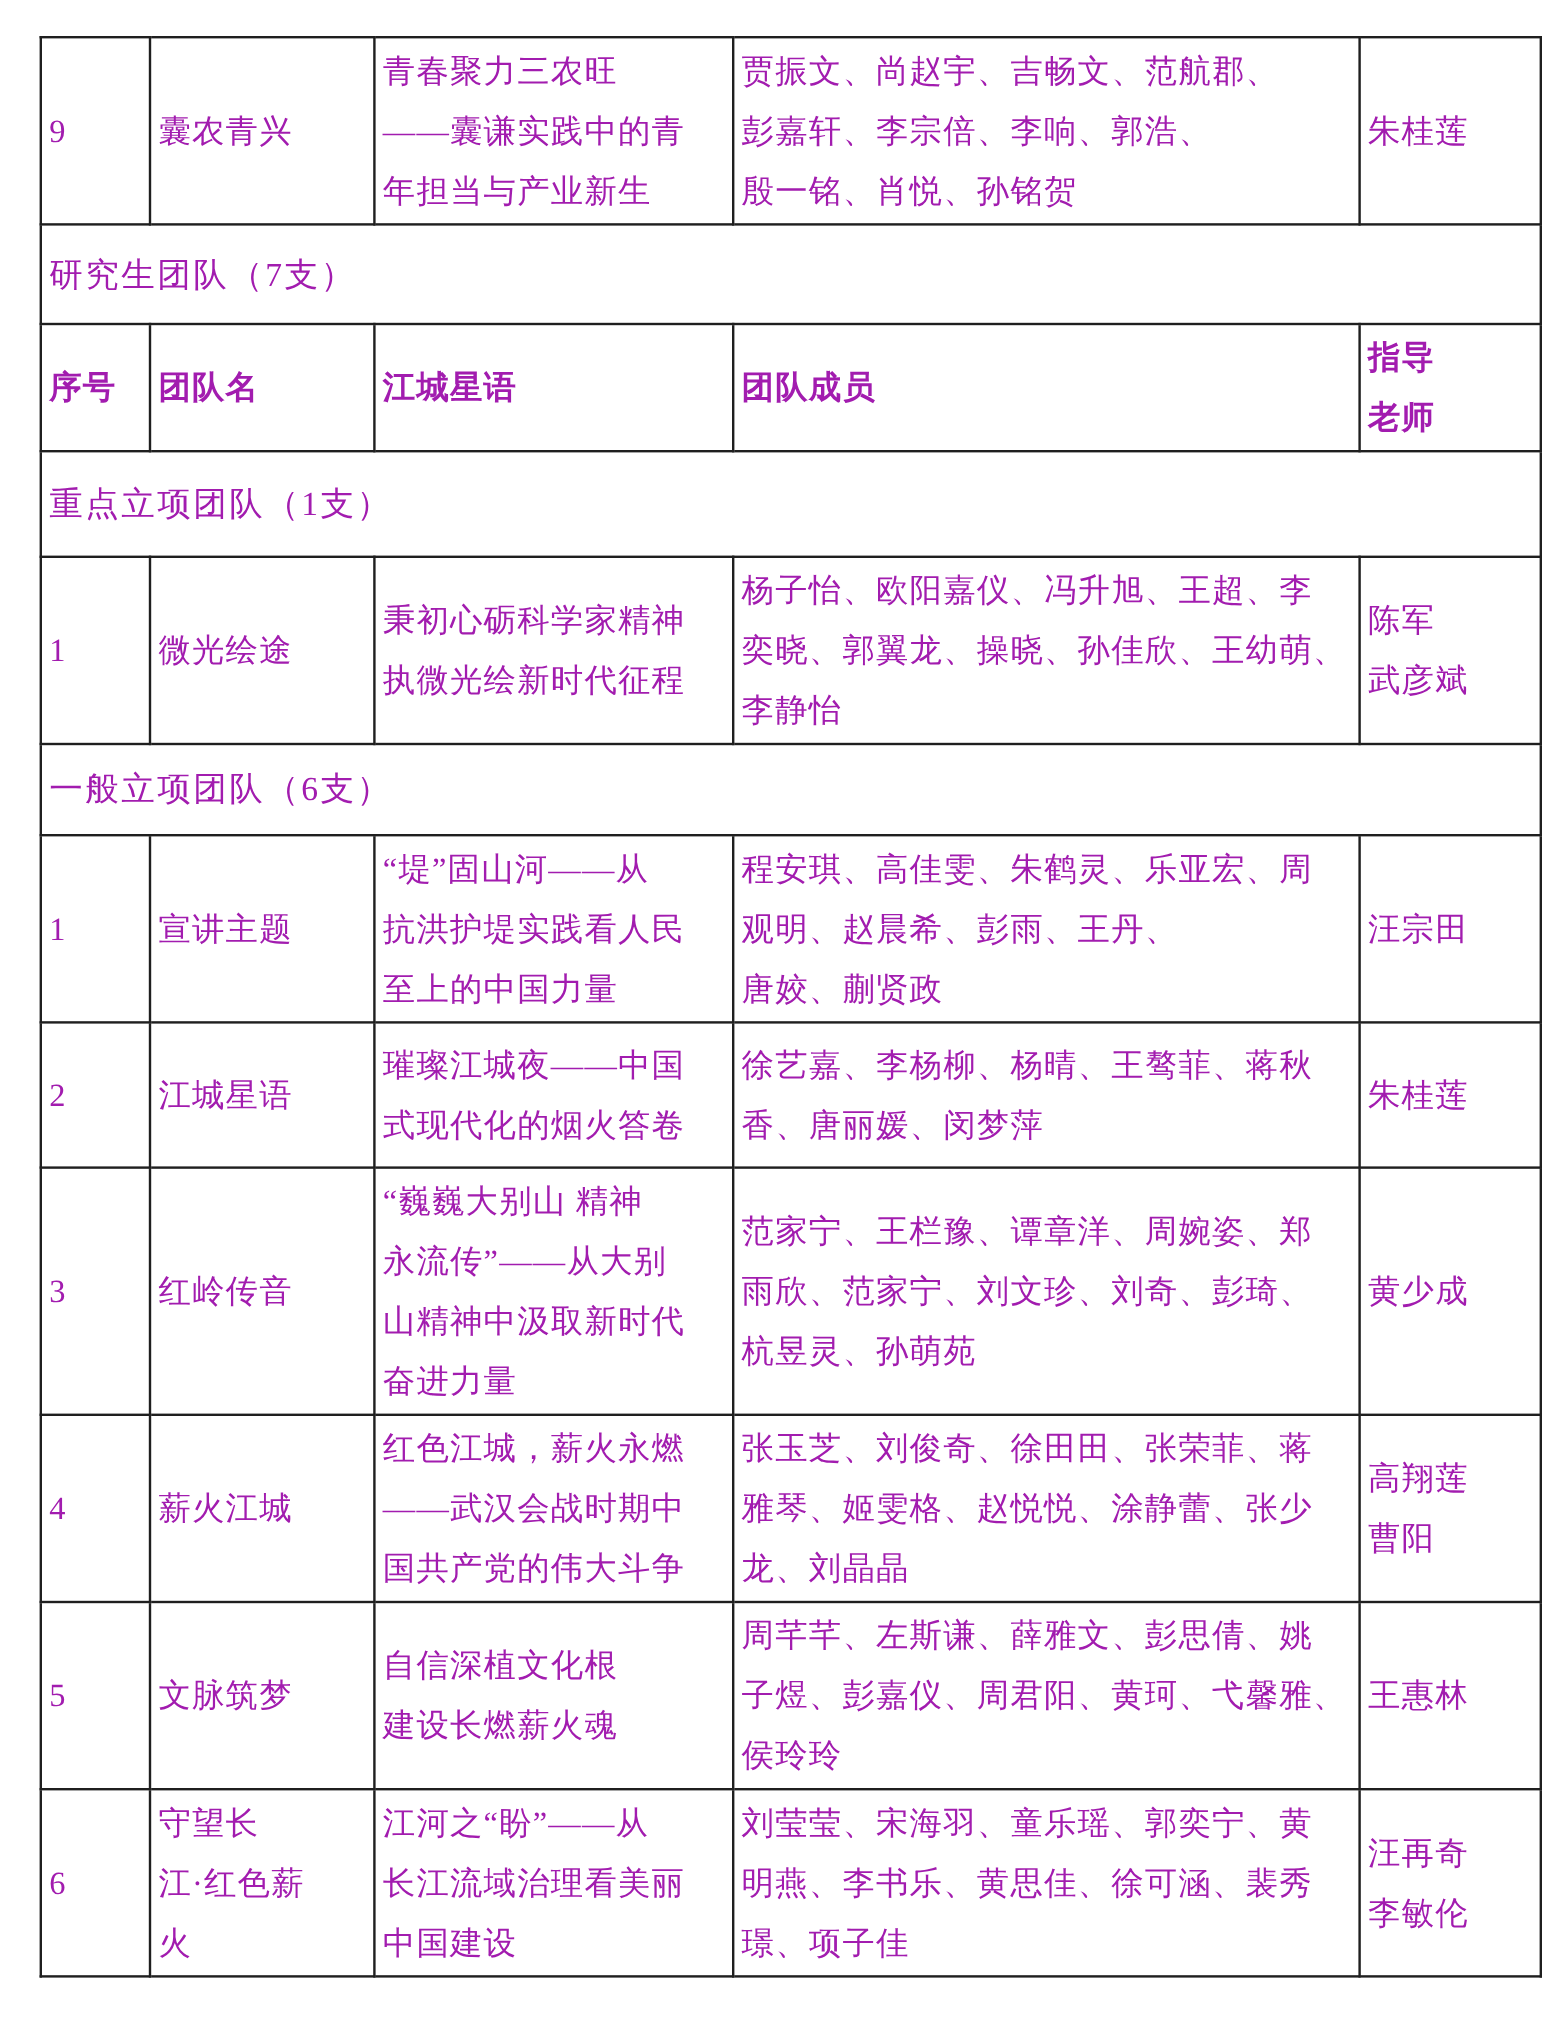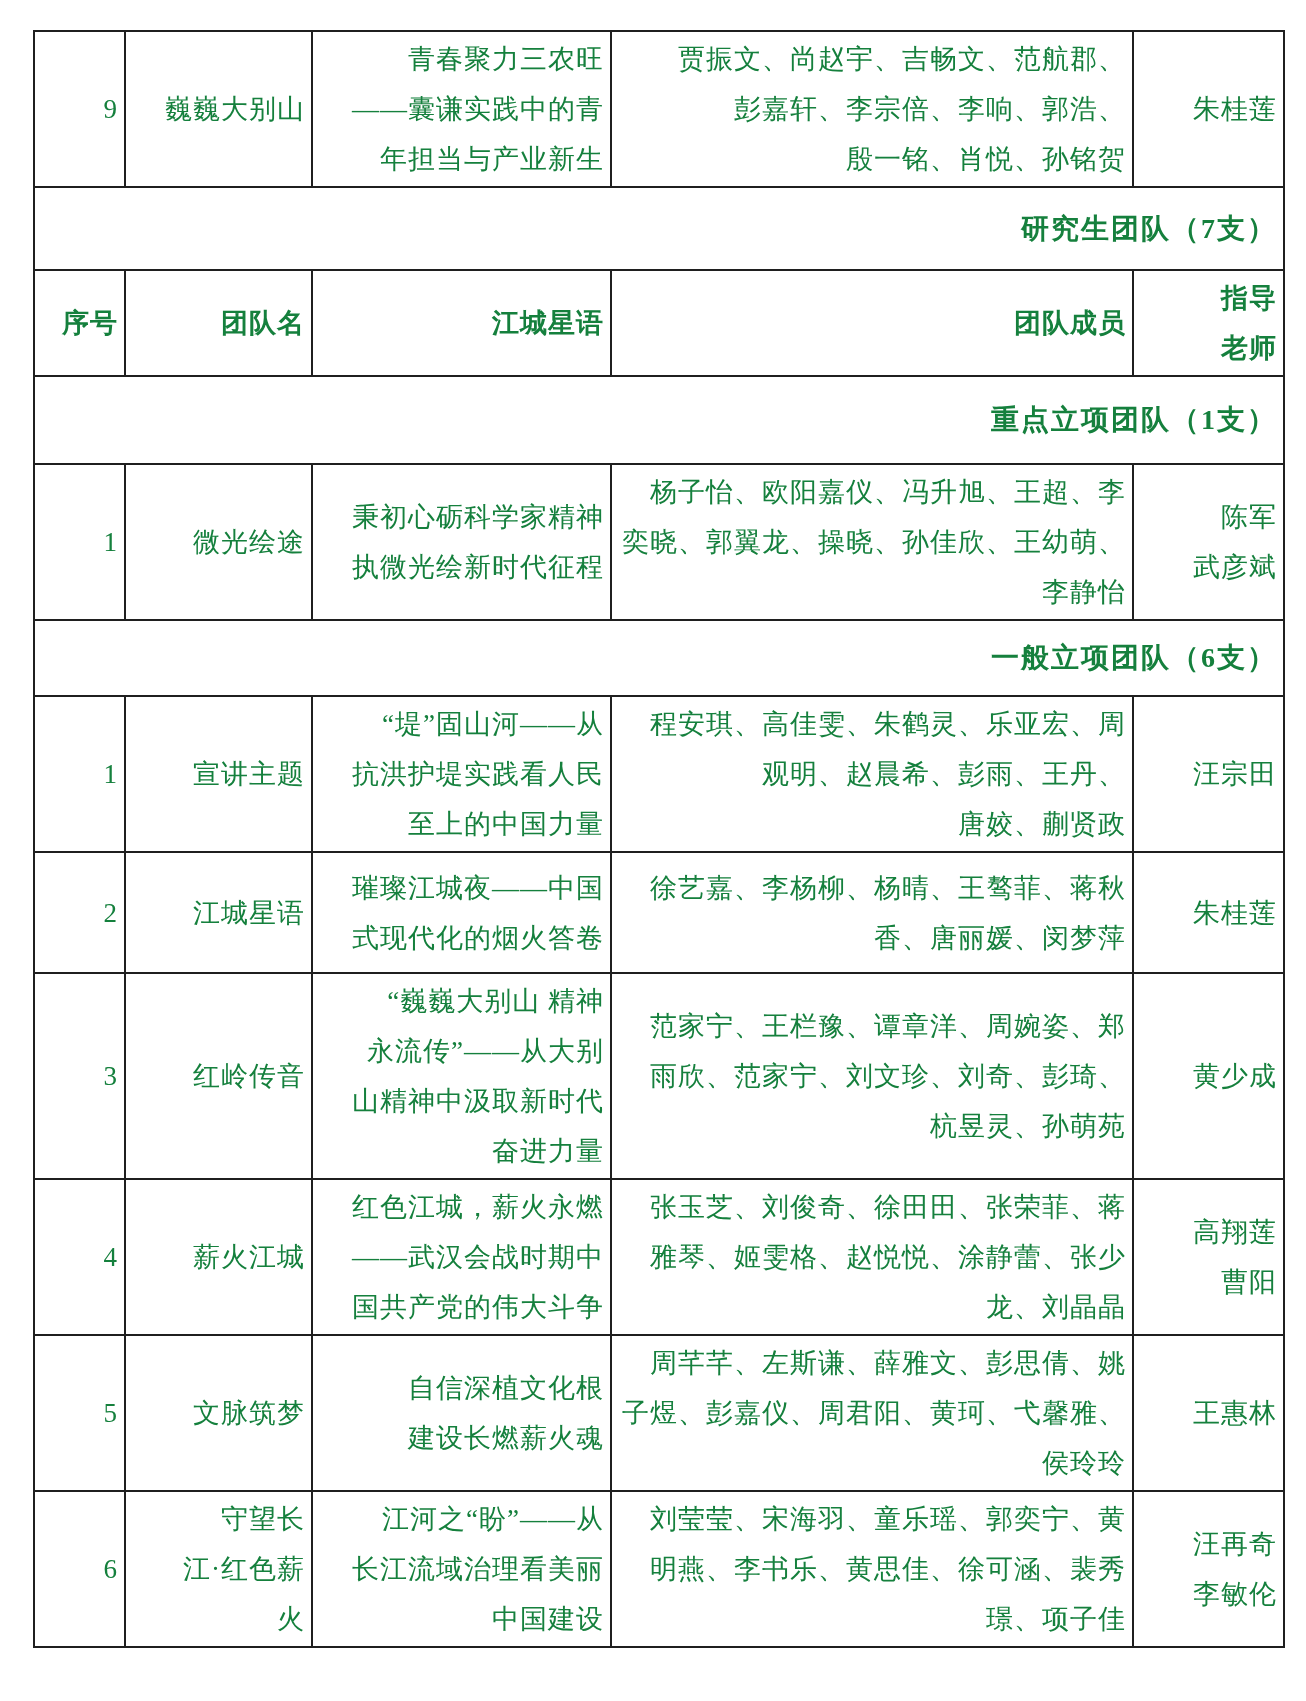--- a/index.html
+++ b/index.html
@@ -18,31 +18,31 @@
     overflow: hidden;
   }
   table.doc-table {
     border-collapse: collapse;
     table-layout: fixed;
     width: 1250px;
   }
   table.doc-table td {
     border: 2px solid #1f1f1f;
     box-sizing: border-box;
-    text-align: right;
+    text-align: left;
     vertical-align: middle;
     padding: 2px 6px;
     font-size: 27px;
-    color: #15803d;
+    color: #a21caf;
     white-space: pre-line;
     line-height: 50px;
     letter-spacing: 1px;
   }
   tr.section-row td {
-    font-weight: bold;
+    font-weight: normal;
     font-size: 28px;
     line-height: normal;
     letter-spacing: 2px;
   }
   tr.header-row td {
     font-weight: bold;
     font-size: 27px;
   }
   td.c-no { font-size: 26px; }
 </style>
@@ -55,21 +55,21 @@
       <col style="width:91px">
       <col style="width:187px">
       <col style="width:299px">
       <col style="width:522px">
       <col style="width:151px">
     </colgroup>
     <tbody>
 
       <tr class="data-row" style="height:155px">
         <td class="c-no">9</td>
-        <td class="c-team">巍巍大别山</td>
+        <td class="c-team">囊农青兴</td>
         <td class="c-topic">青春聚力三农旺
 ——囊谦实践中的青
 年担当与产业新生</td>
         <td class="c-members">贾振文、尚赵宇、吉畅文、范航郡、
 彭嘉轩、李宗倍、李响、郭浩、
 殷一铭、肖悦、孙铭贺</td>
         <td class="c-advisor">朱桂莲</td>
       </tr>
 
       <tr class="section-row" style="height:83px">

